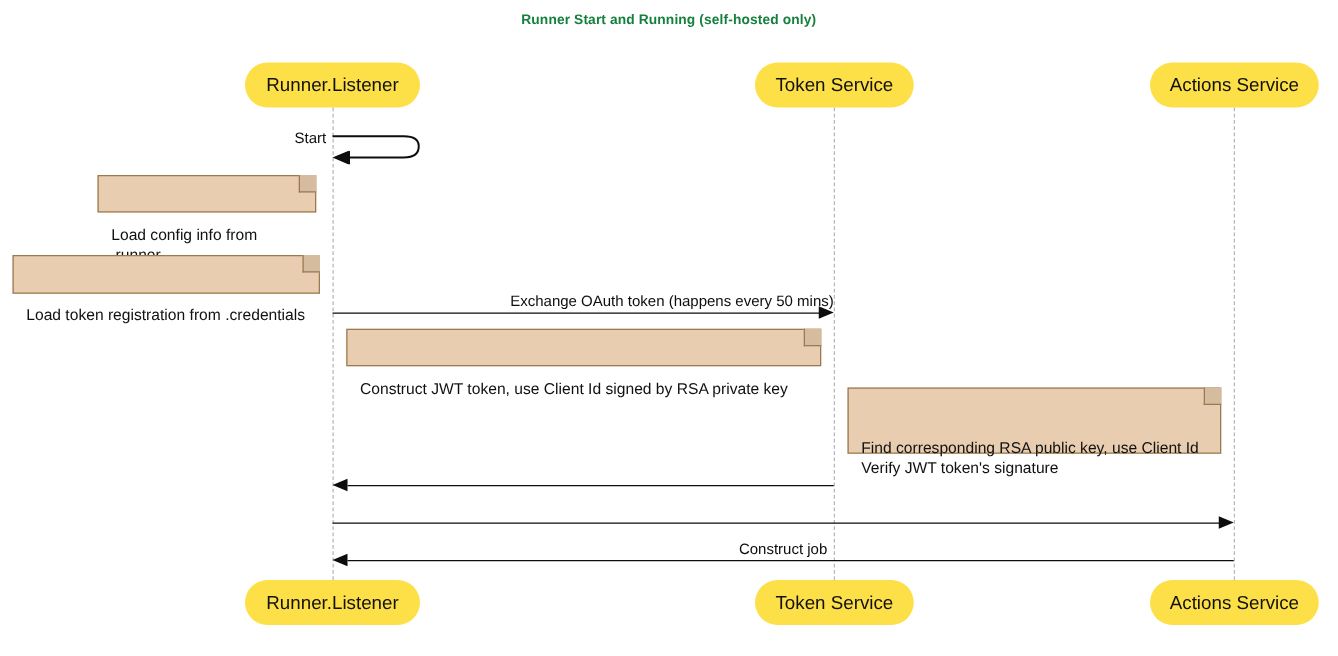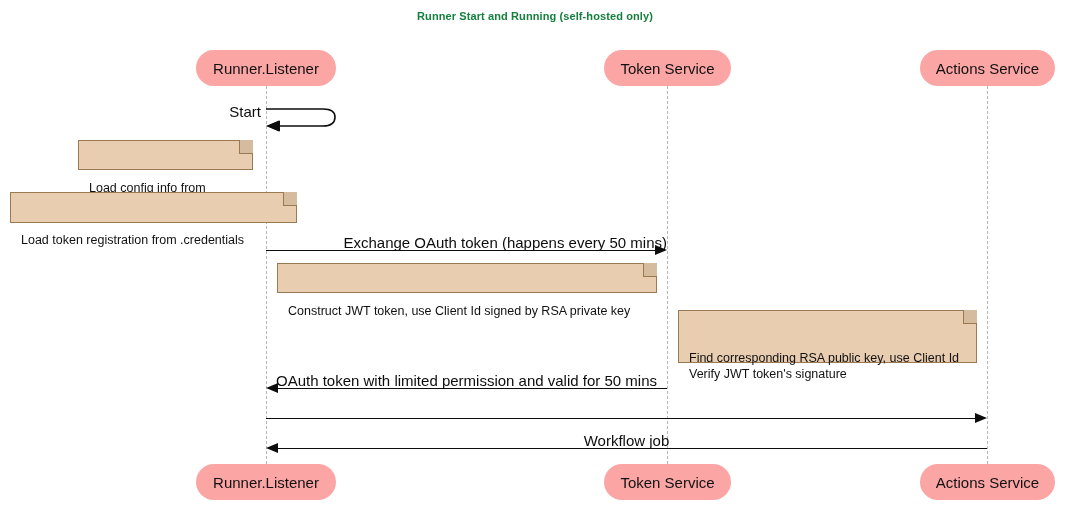--- a/index.html
+++ b/index.html
@@ -30,21 +30,21 @@
     font-size: 11px;
     font-weight: bold;
     color: #15803d;
     letter-spacing: 0.1px;
   }
   
   .participant {
     position: absolute;
     height: 36px;
     border-radius: 18px;
-    background: #fca5a5;
+    background: #fde047;
     display: flex;
     align-items: center;
     justify-content: center;
     font-size: 15px;
     color: #111111;
     box-sizing: border-box;
   }
   .participant-label {
     white-space: nowrap;
     line-height: 1;
@@ -64,21 +64,21 @@
   .arrowhead {
     position: absolute;
     width: 0; height: 0;
     border-top: 5.5px solid transparent;
     border-bottom: 5.5px solid transparent;
   }
   .arrowhead.right { border-left: 12px solid #0d0d0d; }
   .arrowhead.left  { border-right: 12px solid #0d0d0d; }
   .msg-label {
     position: absolute;
-    font-size: 15px;
+    font-size: 12px;
     color: #0d0d0d;
     white-space: nowrap;
     line-height: 1;
   }
   .msg-label.center { text-align: center; }
   .msg-label.right-al { text-align: right; }
   
   .self-loop {
     position: absolute;
   }
@@ -135,48 +135,47 @@
       <polygon points="16,17.5 16,28.5 3,23 " fill="#0d0d0d"></polygon>
       <polygon points="17,17.5 17,28.5 4,23" fill="#0d0d0d"></polygon>
     </svg>
   </div>
 
   <div class="note" style="left:78px; top:140px; width:175px; height:30px;">
     <span class="note-fold"></span>
     <span class="note-text">Load config info from .runner</span>
   </div>
 
-  <div class="note" style="left:10px; top:192px; width:287px; height:31px;">
+  <div class="note" style="left:10px; top:204px; width:246px; height:31px;">
     <span class="note-fold"></span>
     <span class="note-text">Load token registration from .credentials</span>
   </div>
 
   <div class="msg-label center" style="left:266px; top:235px; width:401px;text-align:right;">Exchange OAuth token (happens every 50 mins)</div>
   <div class="msg-line" style="left:266px; top:250px; width:390px;"></div>
   <div class="arrowhead right" style="left:655px; top:244.5px;"></div>
 
   <div class="note" style="left:678px; top:310px; width:299px; height:53px;">
     <span class="note-fold"></span>
     <span class="note-text">Find corresponding RSA public key, use Client Id
 Verify JWT token's signature</span>
   </div>
 
   <div class="note" style="left:277px; top:263px; width:380px; height:30px;">
     <span class="note-fold"></span>
     <span class="note-text">Construct JWT token, use Client Id signed by RSA private key</span>
   </div>
 
-  <div class="msg-label center" style="left:266px; top:373px; width:401px;">OAuth token with limited permission and valid for 50 mins</div>
   <div class="msg-line" style="left:278px; top:388px; width:389px;"></div>
   <div class="arrowhead left" style="left:266px; top:382.5px;"></div>
 
   <div class="msg-line" style="left:266px; top:418px; width:710px;"></div>
   <div class="arrowhead right" style="left:975px; top:412.5px;"></div>
 
-  <div class="msg-label center" style="left:266px; top:433px; width:721px;">Workflow job</div>
+  <div class="msg-label center" style="left:266px; top:433px; width:721px;">Construct job</div>
   <div class="msg-line" style="left:278px; top:448px; width:709px;"></div>
   <div class="arrowhead left" style="left:266px; top:442.5px;"></div>
 
   <div class="participant" style="left:196px; top:464px; width:140px;">
     <span class="participant-label">Runner.Listener</span>
   </div>
   <div class="participant" style="left:604px; top:464px; width:127px;">
     <span class="participant-label">Token Service</span>
   </div>
   <div class="participant" style="left:920px; top:464px; width:135px;">

